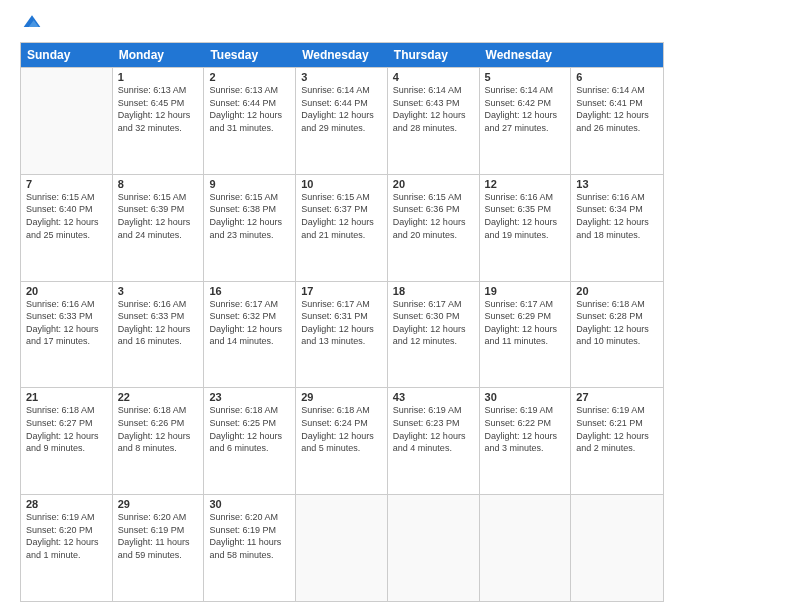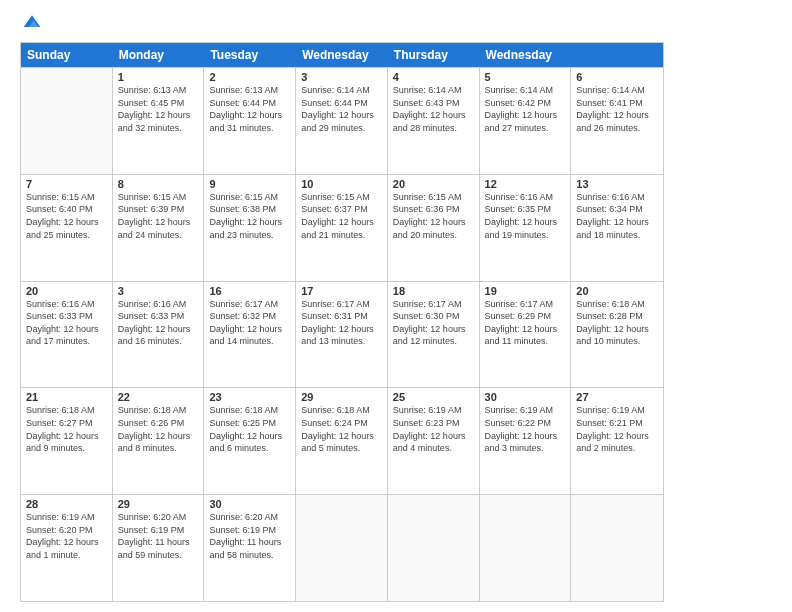--- a/index.html
+++ b/index.html
@@ -246,21 +246,21 @@
           </div>
           <div class="cal-cell">
             <span class="day-num">23</span>
             <div class="day-info">Sunrise: 6:18 AM<br>Sunset: 6:25 PM<br>Daylight: 12 hours<br>and 6 minutes.</div>
           </div>
           <div class="cal-cell">
             <span class="day-num">29</span>
             <div class="day-info">Sunrise: 6:18 AM<br>Sunset: 6:24 PM<br>Daylight: 12 hours<br>and 5 minutes.</div>
           </div>
           <div class="cal-cell">
-            <span class="day-num">25</span>
+            <span class="day-num">43</span>
             <div class="day-info">Sunrise: 6:19 AM<br>Sunset: 6:23 PM<br>Daylight: 12 hours<br>and 4 minutes.</div>
           </div>
           <div class="cal-cell">
             <span class="day-num">30</span>
             <div class="day-info">Sunrise: 6:19 AM<br>Sunset: 6:22 PM<br>Daylight: 12 hours<br>and 3 minutes.</div>
           </div>
           <div class="cal-cell">
             <span class="day-num">27</span>
             <div class="day-info">Sunrise: 6:19 AM<br>Sunset: 6:21 PM<br>Daylight: 12 hours<br>and 2 minutes.</div>
           </div>

